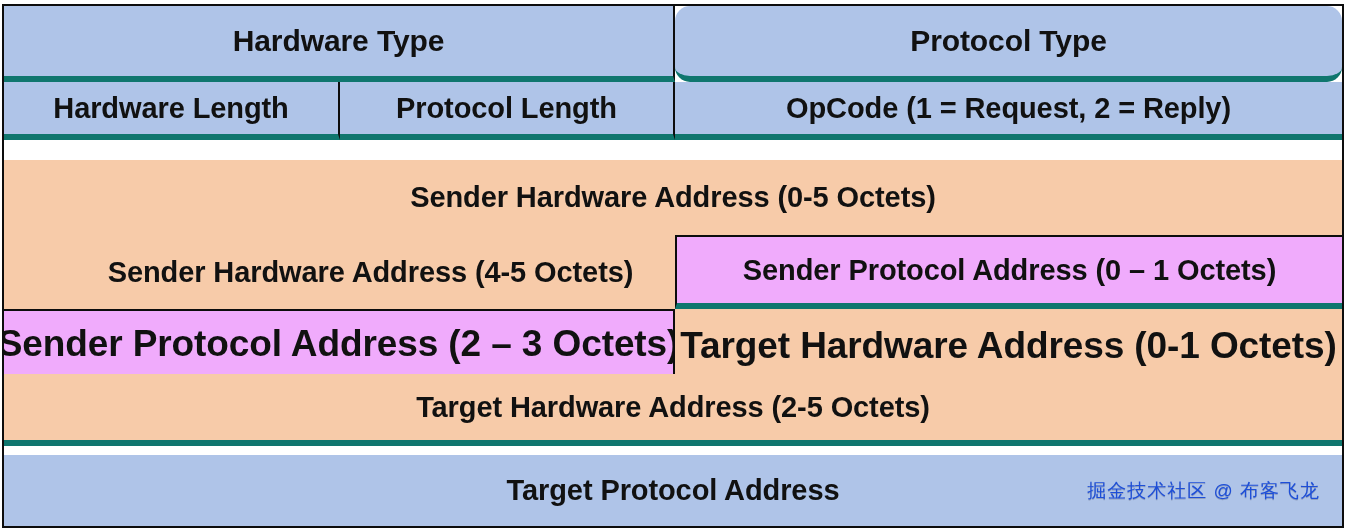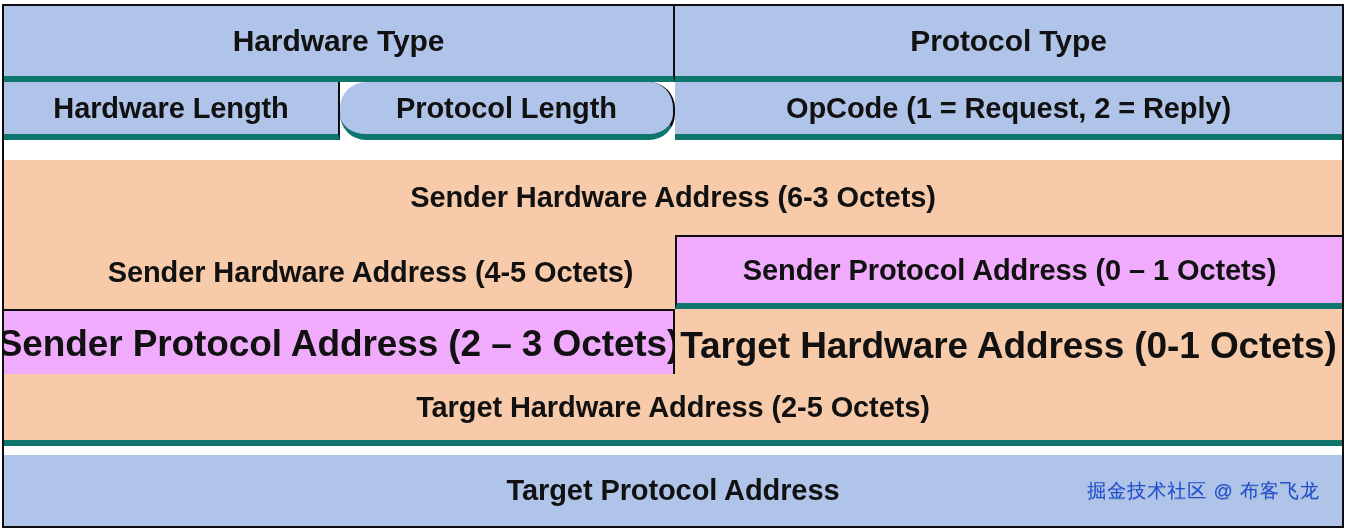--- a/index.html
+++ b/index.html
@@ -51,26 +51,26 @@
   .fill-yellow { background: #f0abfc; }
 
   .bt { border-top: 2px solid #0d0d0d; }
   .bb { border-bottom: 6px solid #0f766e; }
   .bl { border-left: 2px solid #0d0d0d; }
   .br { border-right: 2px solid #0d0d0d; }
 
   
   .r1 { top: 0px; height: 76px; font-size: 30px; }
   .r1a { left: 0px;   width: 671px; }
-  .r1b { left: 671px; width: 667px; }
+  .r1b { left: 671px; width: 667px; border-radius: 15px; }
 
   
   .r2 { top: 76px; height: 58px; font-size: 29px; }
   .r2a { left: 0px;   width: 336px; }
-  .r2b { left: 336px; width: 335px; border-radius: 26px; }
+  .r2b { left: 336px; width: 335px; }
   .r2c { left: 671px; width: 667px; }
 
   
   .r3 { top: 154px; left: 0px; width: 1338px; height: 75px; font-size: 29px; }
 
   
   .r4 { top: 229px; height: 74px; font-size: 29px; }
   .r4a { left: 0px;   width: 733px; }
   .r4b { left: 671px; width: 667px; }
 
@@ -106,21 +106,21 @@
 <div id="arp-diagram">
   <div class="packet-table">
 
     <div class="field fill-blue r1 r1a bb br">Hardware Type</div>
     <div class="field fill-blue r1 r1b bb">Protocol Type</div>
 
     <div class="field fill-blue r2 r2a bb br">Hardware Length</div>
     <div class="field fill-blue r2 r2b bb br">Protocol Length</div>
     <div class="field fill-blue r2 r2c bb">OpCode (1 = Request, 2 = Reply)</div>
 
-    <div class="field fill-peach r3">Sender Hardware Address (6-3 Octets)</div>
+    <div class="field fill-peach r3">Sender Hardware Address (0-5 Octets)</div>
 
     <div class="field fill-peach r4 r4a">Sender Hardware Address (4-5 Octets)</div>
     <div class="field fill-yellow r4 r4b bt bl bb">Sender Protocol Address (0 – 1 Octets)</div>
 
     <div class="field fill-yellow r5 r5a bt br bb">Sender Protocol Address (2 – 3 Octets)</div>
     <div class="field fill-peach r5 r5b">Target Hardware Address (0-1 Octets)</div>
 
     <div class="field fill-peach r6 bb">Target Hardware Address (2-5 Octets)</div>
 
     <div class="field fill-blue r7">

